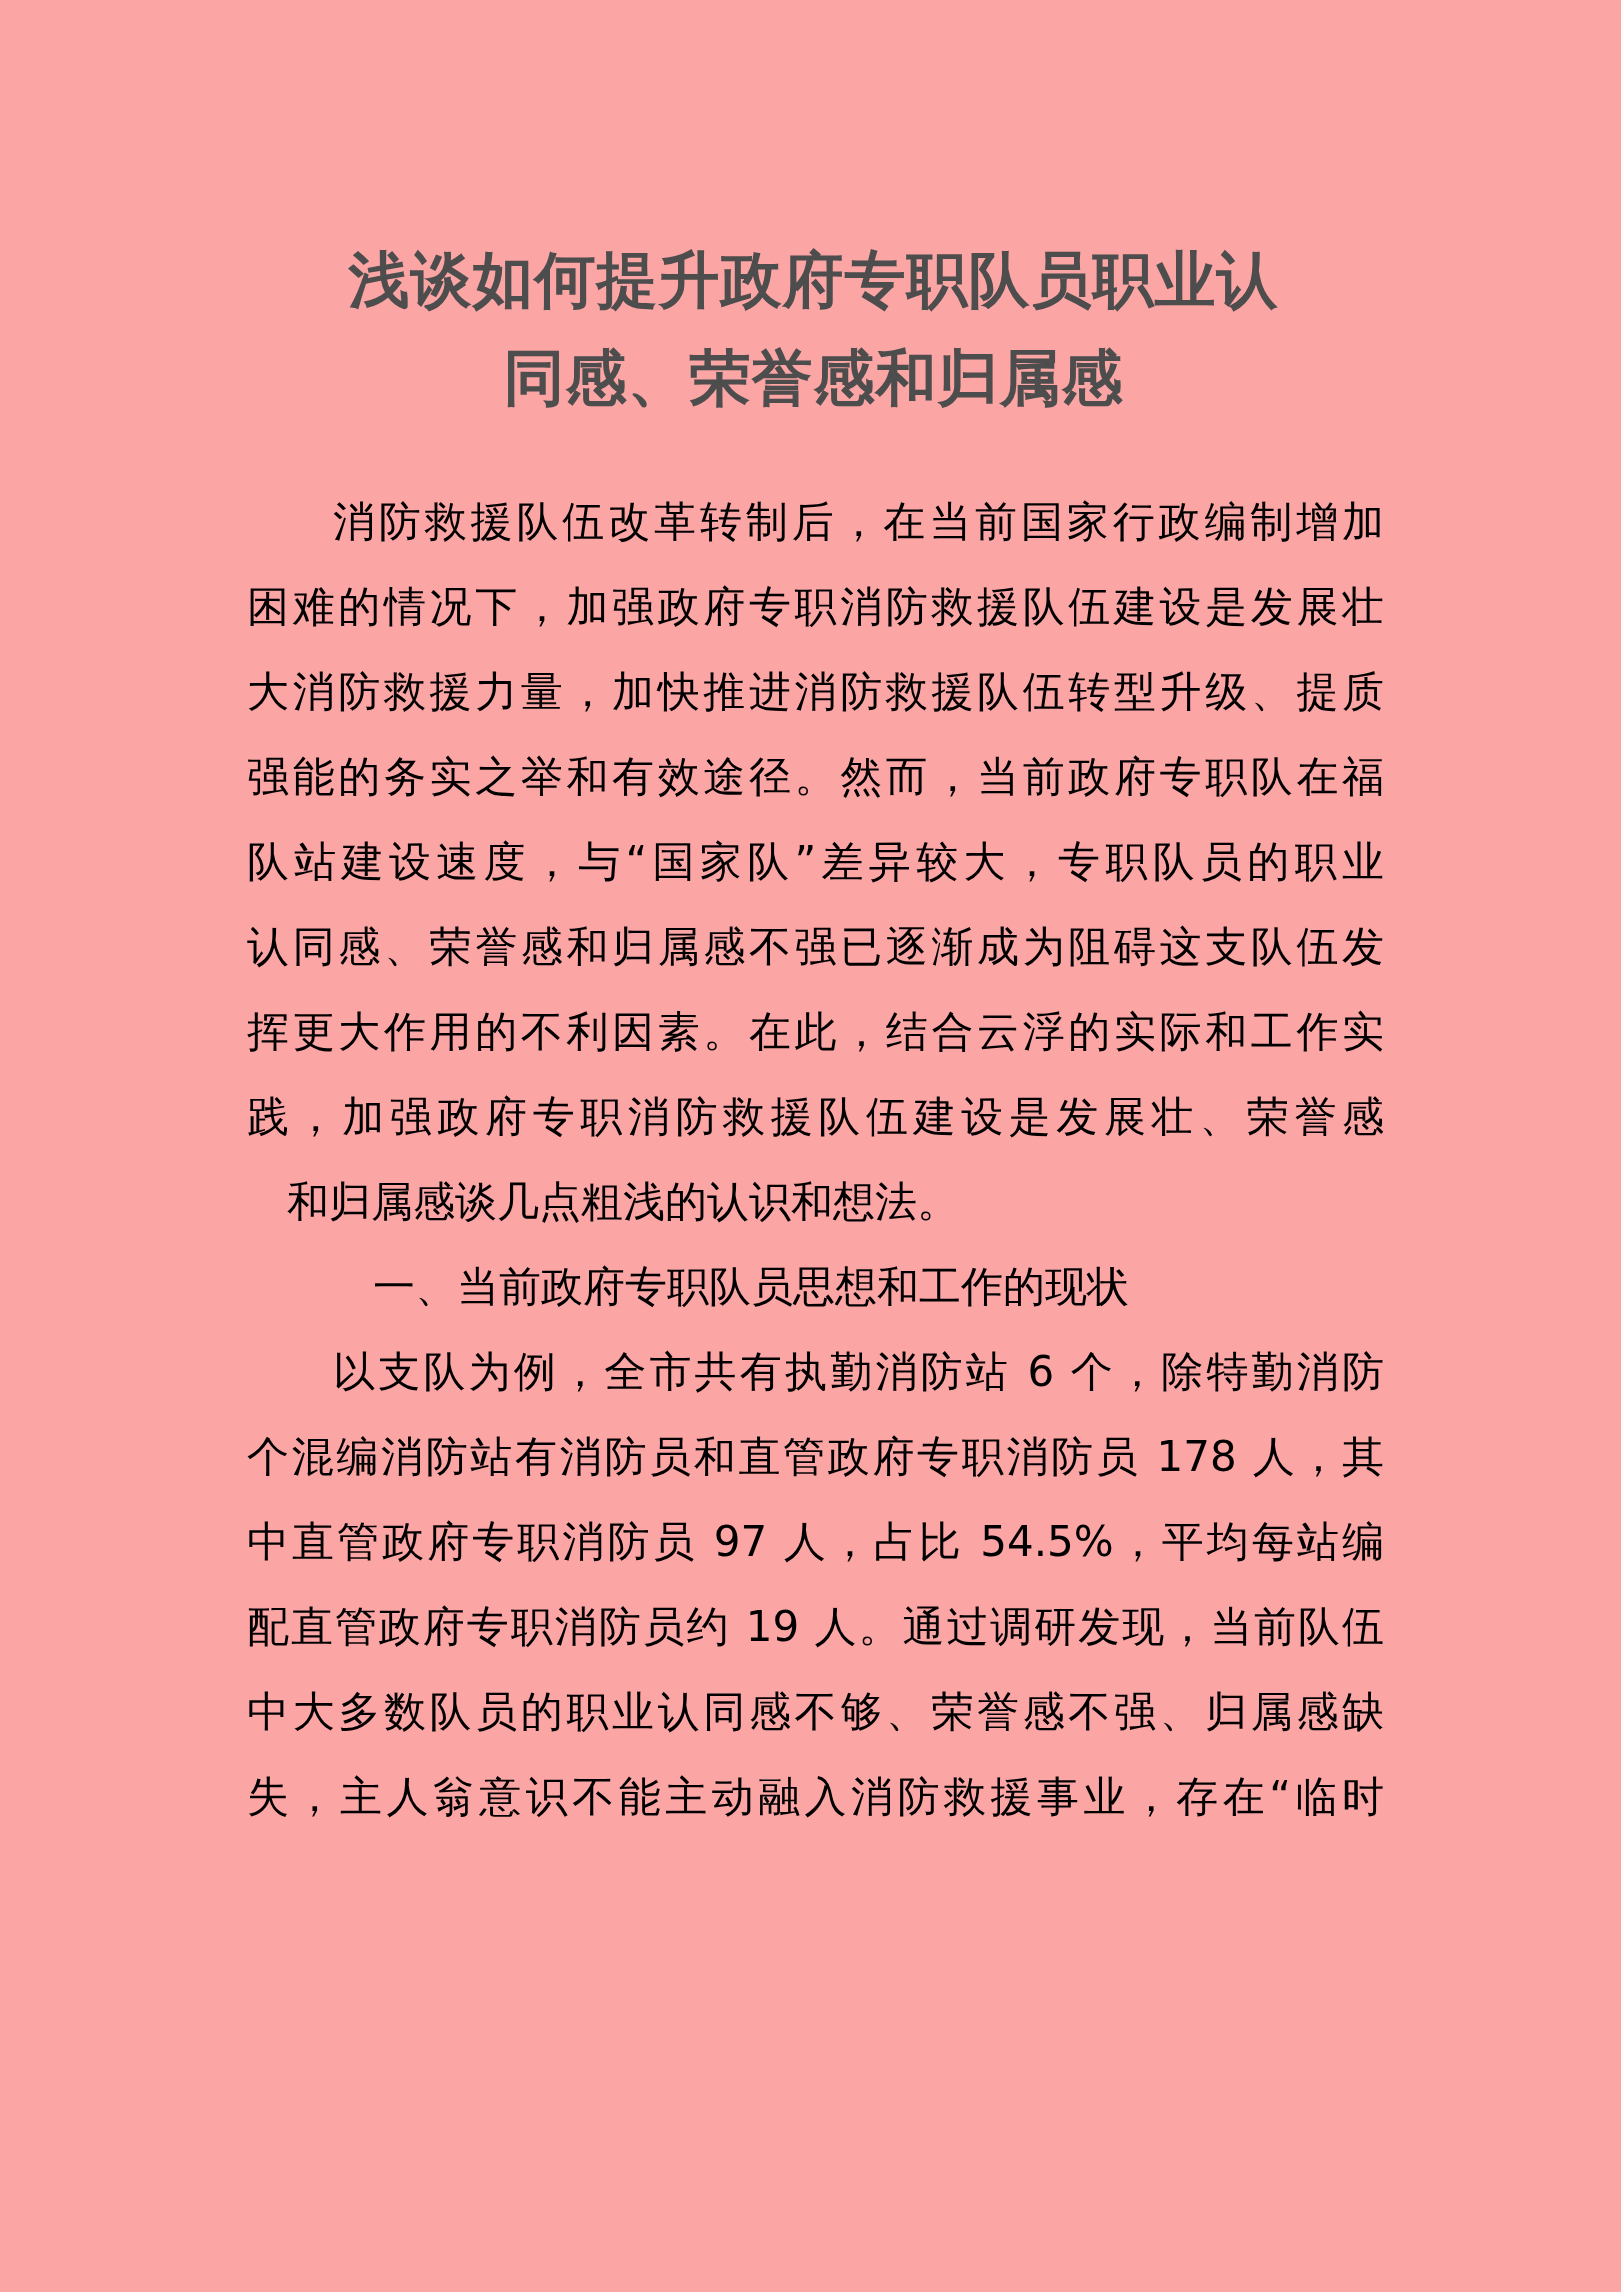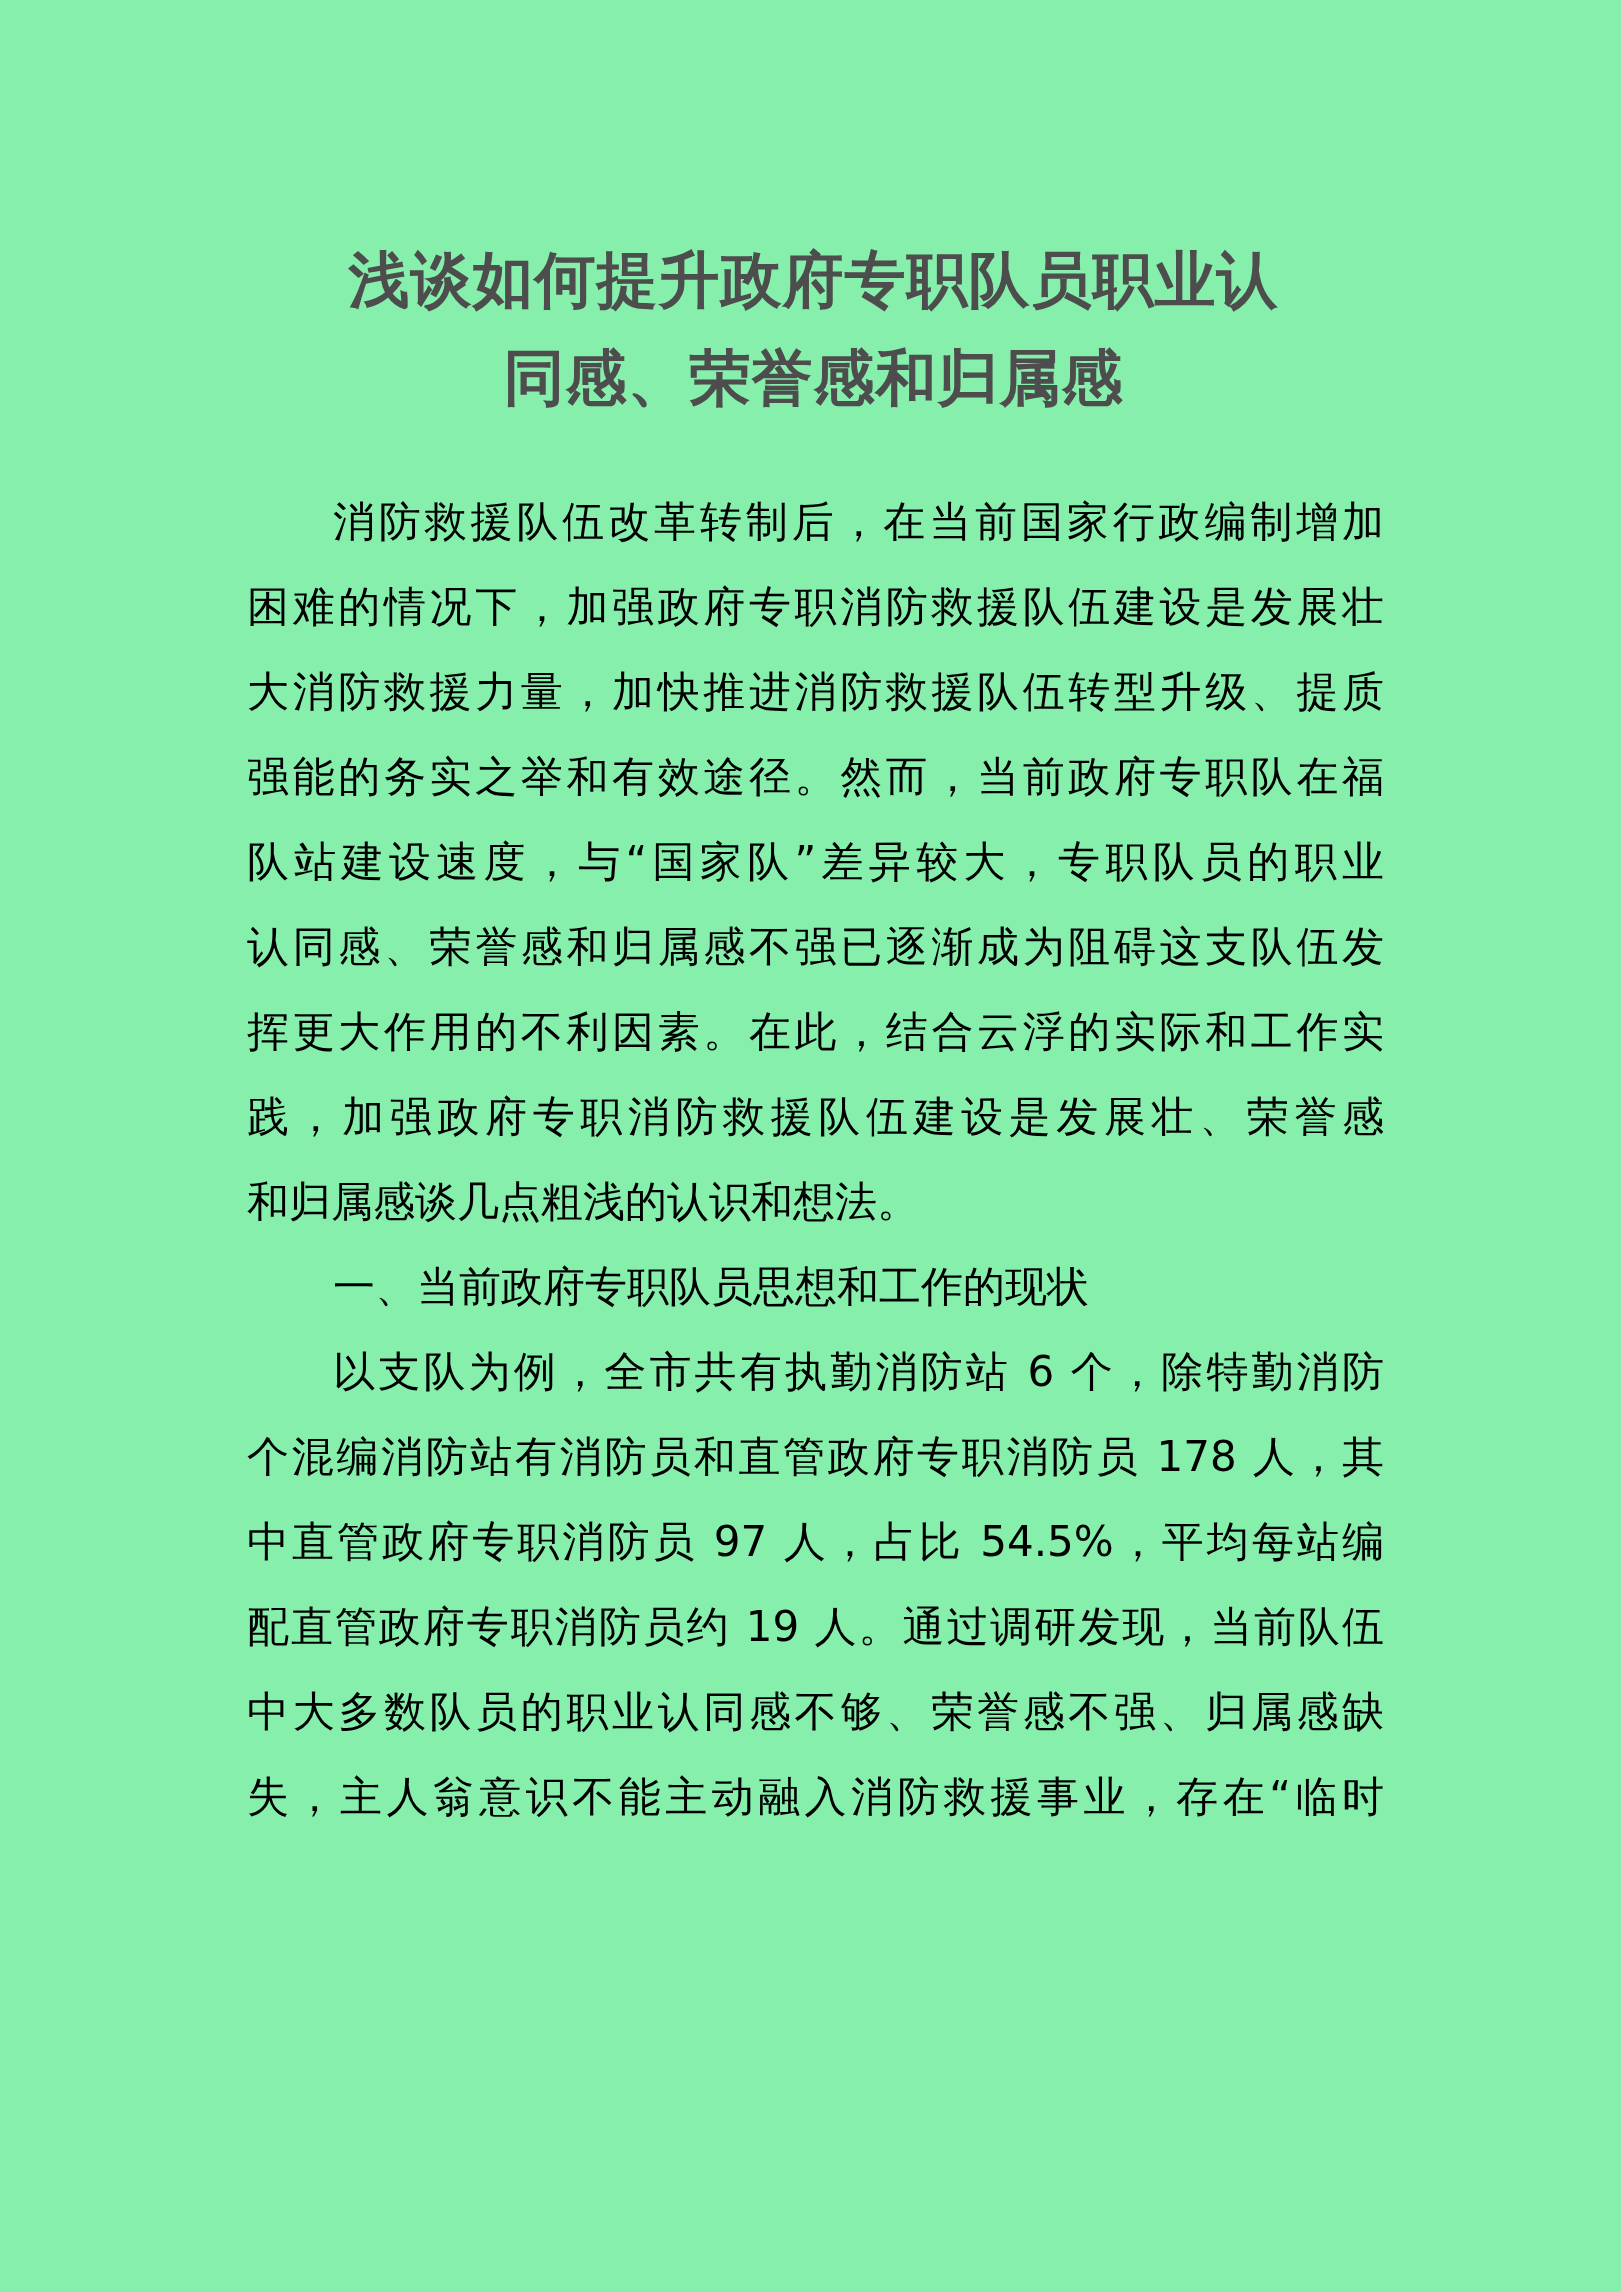--- a/index.html
+++ b/index.html
@@ -1,32 +1,32 @@
 <!DOCTYPE html>
 <html><head>
 <meta charset="utf-8">
 <style>
   html, body { margin: 0; padding: 0; background: #ffffff; }
   body { width: 1621px; height: 2293px; position: relative; overflow: hidden; }
-  .page { position: absolute; left: 0; top: 0; width: 1621px; height: 2293px; background: #86efac; }
+  .page { position: absolute; left: 0; top: 0; width: 1621px; height: 2293px; background: #fca5a5; }
   .title {
     position: absolute; left: 245px; width: 1137px; top: 231px;
     text-align: center; color: #4d4d4d;
     font-family: "DejaVu Sans", sans-serif; font-weight: bold;
     font-size: 61px; line-height: 98px; letter-spacing: 1px;
   }
   .title div { white-space: nowrap; }
   .body {
     position: absolute; left: 247px; width: 1137px; top: 479px;
     color: #000; font-family: "DejaVu Sans", sans-serif;
     font-size: 42px; line-height: 85px;
   }
   .line { display: block; white-space: nowrap; height: 85px; text-align: justify; text-align-last: justify; }
   .line.indent { padding-left: 86px; }
-  .line.last { text-align-last: left; }
+  .line.last { text-align-last: left; margin-left: 40px; }
 </style>
 </head>
 <body>
 
 <div class="page">
   <div class="title">
     <div>浅谈如何提升政府专职队员职业认</div>
     <div>同感、荣誉感和归属感</div>
   </div>
 

